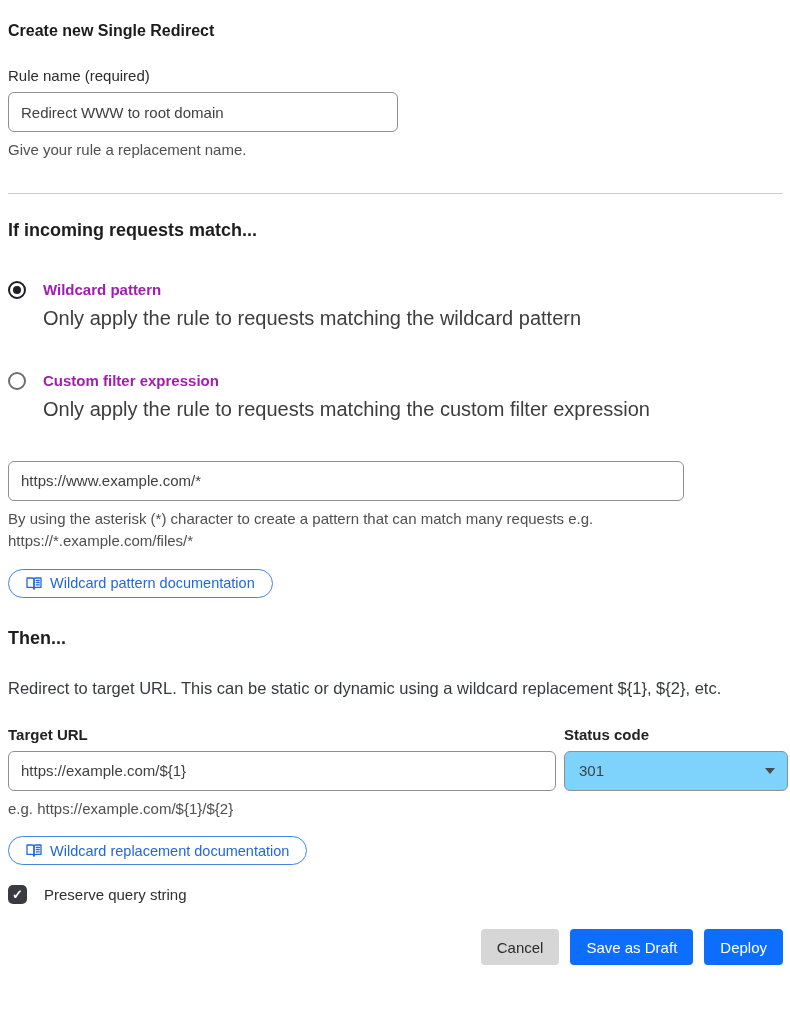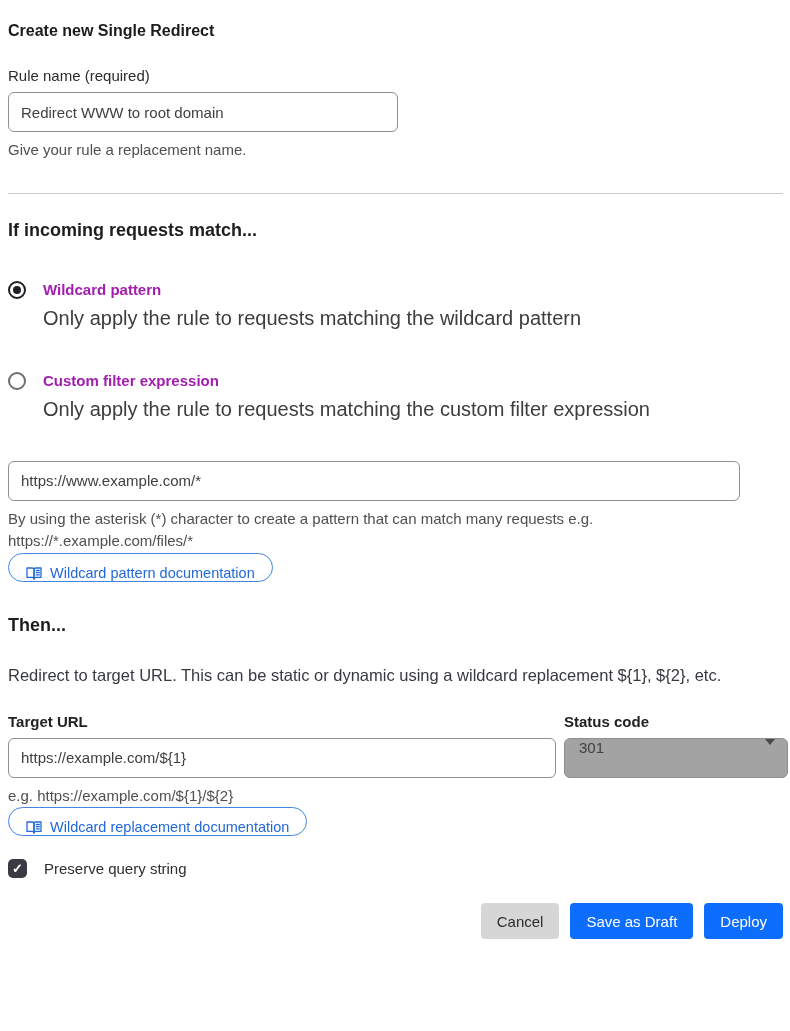--- a/index.html
+++ b/index.html
@@ -91,26 +91,27 @@
     cursor: pointer;
   }
   .radio-desc {
     font-size: 20px;
     color: #3d3d3d;
     margin-top: 4px;
     line-height: 1.4;
   }
 
   .request-url-group { margin-top: 12px; }
-  .full-width { width: 732px; }
+  .full-width { width: 676px; }
 
   .doc-pill {
     display: inline-flex;
-    align-items: flex-end;
+    align-items: center;
     gap: 8px;
+    margin-top: 16px;
     height: 29px;
     padding: 0 17px;
     background: #ffffff;
     border: 1.5px solid #4285e0;
     border-radius: 15px;
     color: #2268d9;
     font-family: "Liberation Sans", sans-serif;
     font-size: 14.5px;
     cursor: pointer;
   }
@@ -127,30 +128,30 @@
   .target-row {
     display: flex;
     margin-top: 26px;
   }
   .target-col { width: 548px; }
   .status-col { width: 224px; margin-left: 8px; }
   .target-input { width: 548px; }
 
   .select-box {
     display: flex;
-    align-items: flex-start;
+    align-items: center;
     justify-content: space-between;
     width: 224px;
     height: 40px;
     border: 1px solid #8f8f8f;
     border-radius: 6px;
     padding: 0 12px 0 14px;
     font-size: 15px;
     color: #3f3f3f;
-    background: #a3a3a3;
+    background: #7dd3fc;
     cursor: pointer;
   }
   .select-caret {
     width: 0; height: 0;
     border-left: 5px solid transparent;
     border-right: 5px solid transparent;
     border-top: 6px solid #4a4a4a;
   }
 
   .checkbox-row {

